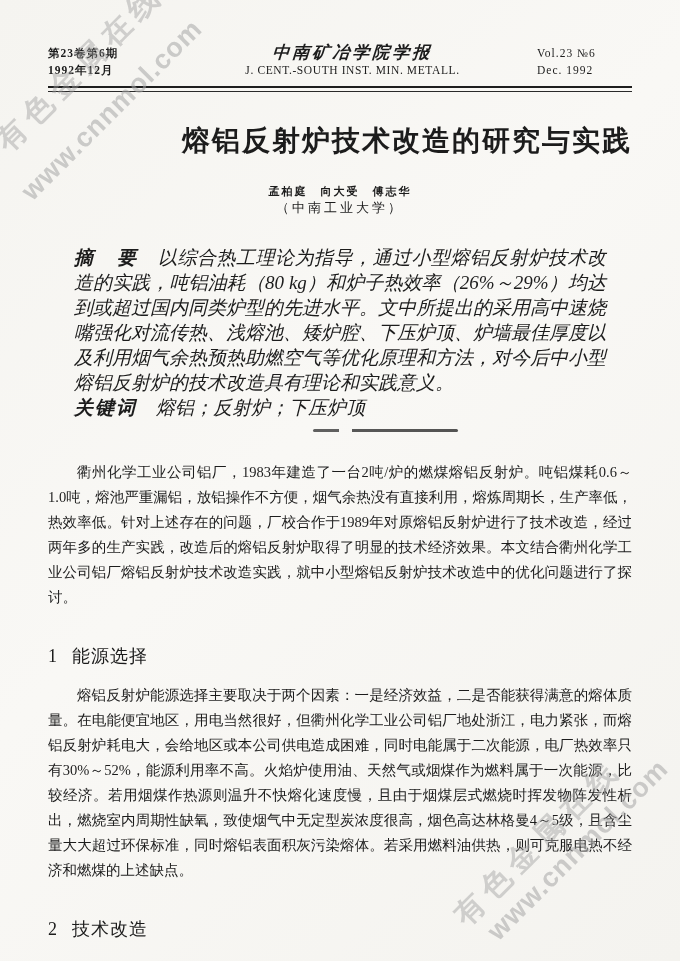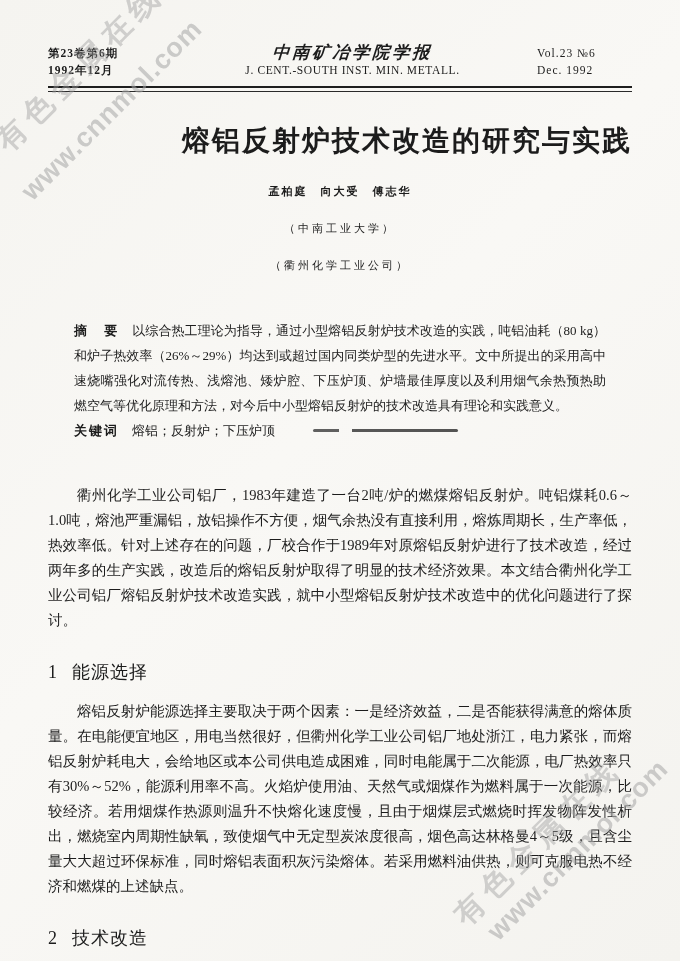--- a/index.html
+++ b/index.html
@@ -77,33 +77,34 @@
   .authors {
     margin-top: 24px;
     text-align: center;
     font-family: "Liberation Sans", "DejaVu Sans", sans-serif;
     font-size: 11px;
     font-weight: bold;
     letter-spacing: 2px;
   }
   .authors.second { margin-top: 15px; }
   .affiliation {
-    margin-top: 22px;
+    margin-top: 0;
     text-align: center;
-    font-size: 11px;
+    font-size: 13px;
     letter-spacing: 3px;
   }
 
   
   .abstract-block {
     width: 532px;
-    margin: 45px auto 0;
-    font-size: 13px;
+    margin: 28px auto 0;
+    font-size: 19px;
     line-height: 25px;
     text-align: justify;
+    font-style: italic;
   }
   .abstract-label, .keywords-label {
     font-family: "Liberation Sans", "DejaVu Sans", sans-serif;
     font-weight: bold;
     letter-spacing: 2px;
   }
   .keywords-line { margin-top: 0; }
 
   
   .scan-smudge {
@@ -124,21 +125,21 @@
     margin-top: 40px;
     font-size: 14.5px;
     line-height: 25px;
     text-align: justify;
   }
   .body-text p, .section p {
     margin: 0;
     text-indent: 2em;
   }
   .section-heading {
-    margin-top: 27px;
+    margin-top: 34px;
     margin-bottom: 14px;
     font-size: 18px;
     letter-spacing: 1px;
   }
   .section-heading .sec-no { margin-right: 14px; }
   .section {
     font-size: 14.5px;
     line-height: 25px;
     text-align: justify;
   }
@@ -191,21 +192,20 @@
     <div class="hdr-col hdr-right">
       <div>Vol.23 №6</div>
       <div>Dec. 1992</div>
     </div>
   </div>
   <div class="double-rule"></div>
 
   <div class="paper-title">熔铝反射炉技术改造的研究与实践</div>
   <div class="authors">孟柏庭　向大受　傅志华</div>
   <div class="affiliation">（中南工业大学）</div>
-  <div class="affiliation">（衢州化学工业公司）</div>
 
   <div class="abstract-block">
     <div><span class="abstract-label">摘　要</span>　<span>以综合热工理论为指导，通过小型熔铝反射炉技术改造的实践，吨铝油耗（80 kg）和炉子热效率（26%～29%）均达到或超过国内同类炉型的先进水平。文中所提出的采用高中速烧嘴强化对流传热、浅熔池、矮炉腔、下压炉顶、炉墙最佳厚度以及利用烟气余热预热助燃空气等优化原理和方法，对今后中小型熔铝反射炉的技术改造具有理论和实践意义。</span></div>
     <div class="keywords-line"><span class="keywords-label">关键词</span>　<span>熔铝；反射炉；下压炉顶</span></div>
   </div>
 
   <div class="scan-smudge"></div>
 
   <div class="body-text">
     <p>衢州化学工业公司铝厂，1983年建造了一台2吨/炉的燃煤熔铝反射炉。吨铝煤耗0.6～1.0吨，熔池严重漏铝，放铝操作不方便，烟气余热没有直接利用，熔炼周期长，生产率低，热效率低。针对上述存在的问题，厂校合作于1989年对原熔铝反射炉进行了技术改造，经过两年多的生产实践，改造后的熔铝反射炉取得了明显的技术经济效果。本文结合衢州化学工业公司铝厂熔铝反射炉技术改造实践，就中小型熔铝反射炉技术改造中的优化问题进行了探讨。</p>

